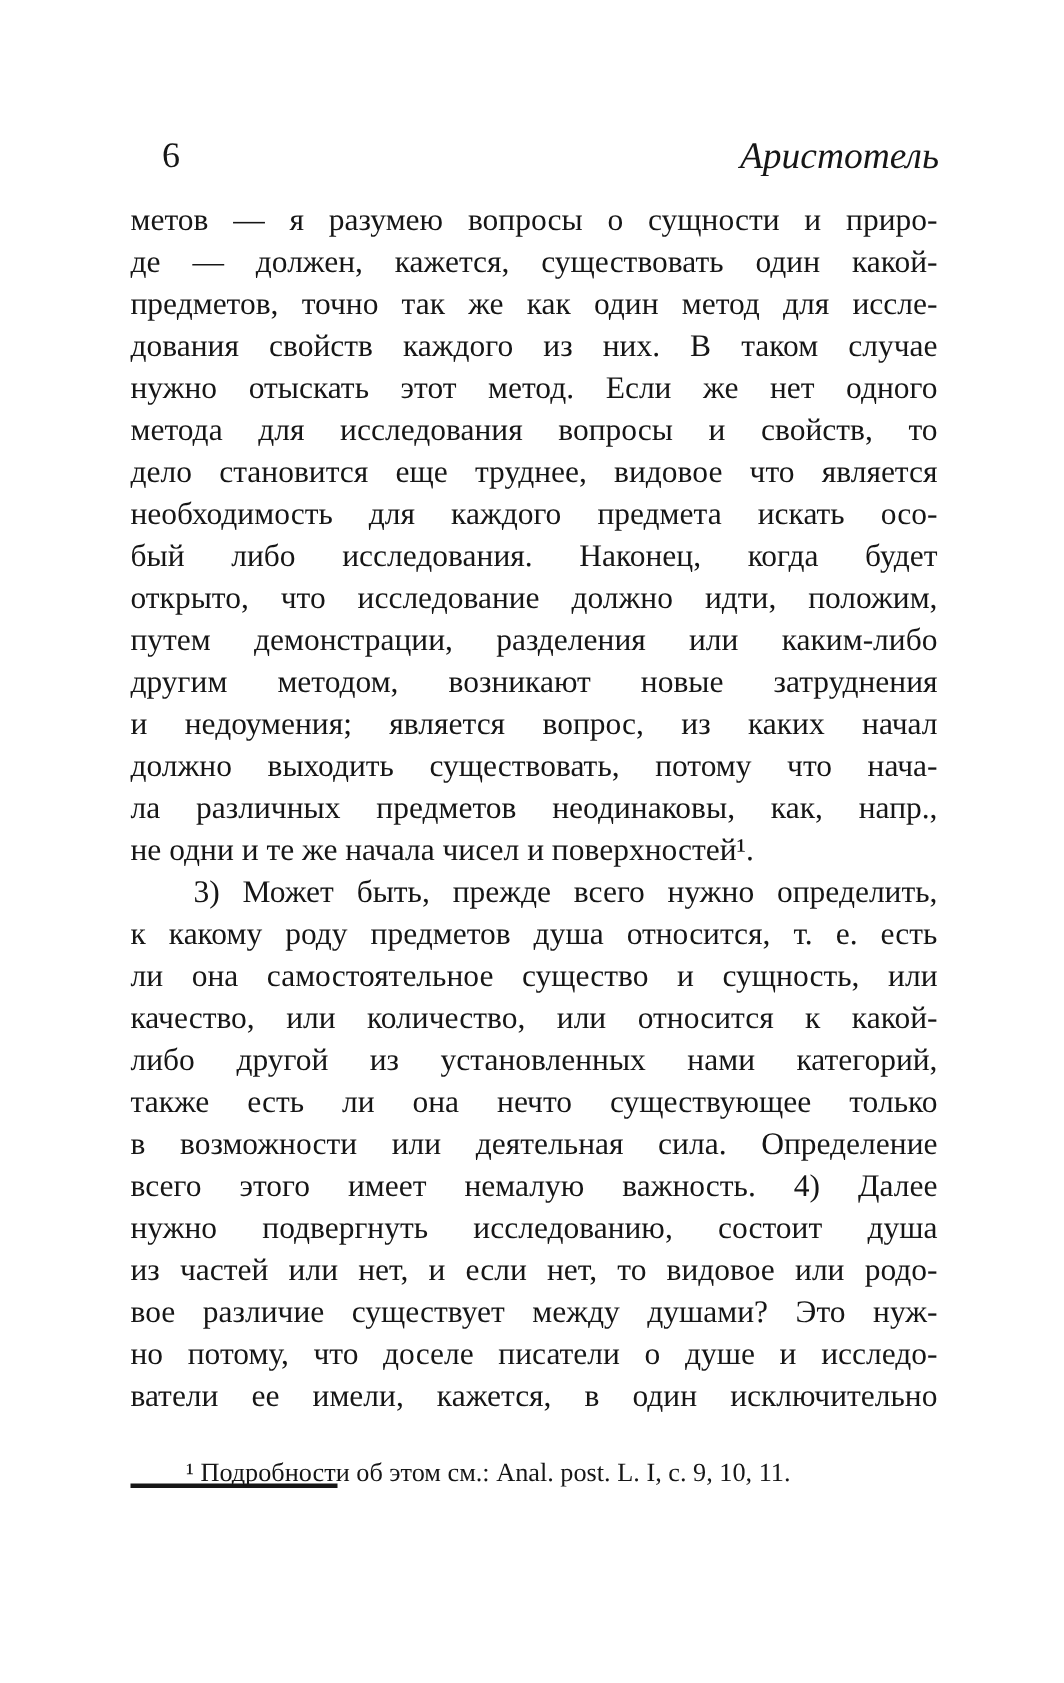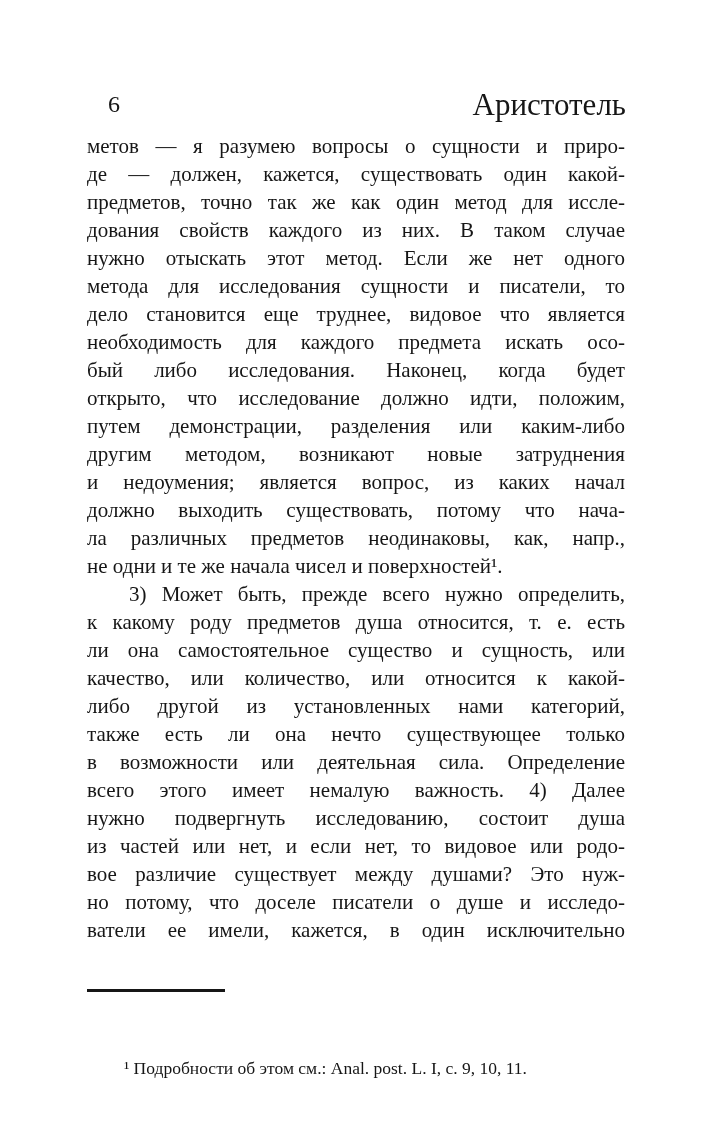--- a/index.html
+++ b/index.html
@@ -17,22 +17,23 @@
     position: absolute;
     left: 108px;
     top: 90px;
     font-size: 24px;
     line-height: 28px;
   }
   .runhead {
     position: absolute;
     right: 83px;
     top: 91px;
-    font-size: 31px;
+    font-size: 25px;
     line-height: 28px;
+    font-style: italic;
   }
   .body-text {
     position: absolute;
     left: 87px;
     top: 132px;
     width: 538px;
   }
   .line {
     height: 28px;
     line-height: 28px;
@@ -51,42 +52,42 @@
     position: absolute;
     left: 87px;
     top: 989px;
     width: 138px;
     height: 3px;
     background: #161616;
   }
   .footnote {
     position: absolute;
     left: 87px;
-    top: 1056px;
+    top: 969px;
     width: 538px;
     font-size: 17.5px;
     line-height: 24px;
     text-indent: 37px;
   }
 </style>
 </head>
 <body>
 
 <div class="page">
 
   <div class="pagenum">6</div>
   <div class="runhead">Аристотель</div>
 
   <div class="body-text">
     <div class="line">метов — я разумею вопросы о сущности и приро-</div>
     <div class="line">де — должен, кажется, существовать один какой-</div>
     <div class="line">предметов, точно так же как один метод для иссле-</div>
     <div class="line">дования свойств каждого из них. В таком случае</div>
     <div class="line">нужно отыскать этот метод. Если же нет одного</div>
-    <div class="line">метода для исследования сущности и писатели, то</div>
+    <div class="line">метода для исследования вопросы и свойств, то</div>
     <div class="line">дело становится еще труднее, видовое что является</div>
     <div class="line">необходимость для каждого предмета искать осо-</div>
     <div class="line">бый либо исследования. Наконец, когда будет</div>
     <div class="line">открыто, что исследование должно идти, положим,</div>
     <div class="line">путем демонстрации, разделения или каким-либо</div>
     <div class="line">другим методом, возникают новые затруднения</div>
     <div class="line">и недоумения; является вопрос, из каких начал</div>
     <div class="line">должно выходить существовать, потому что нача-</div>
     <div class="line">ла различных предметов неодинаковы, как, напр.,</div>
     <div class="line para-end">не одни и те же начала чисел и поверхностей¹.</div>

